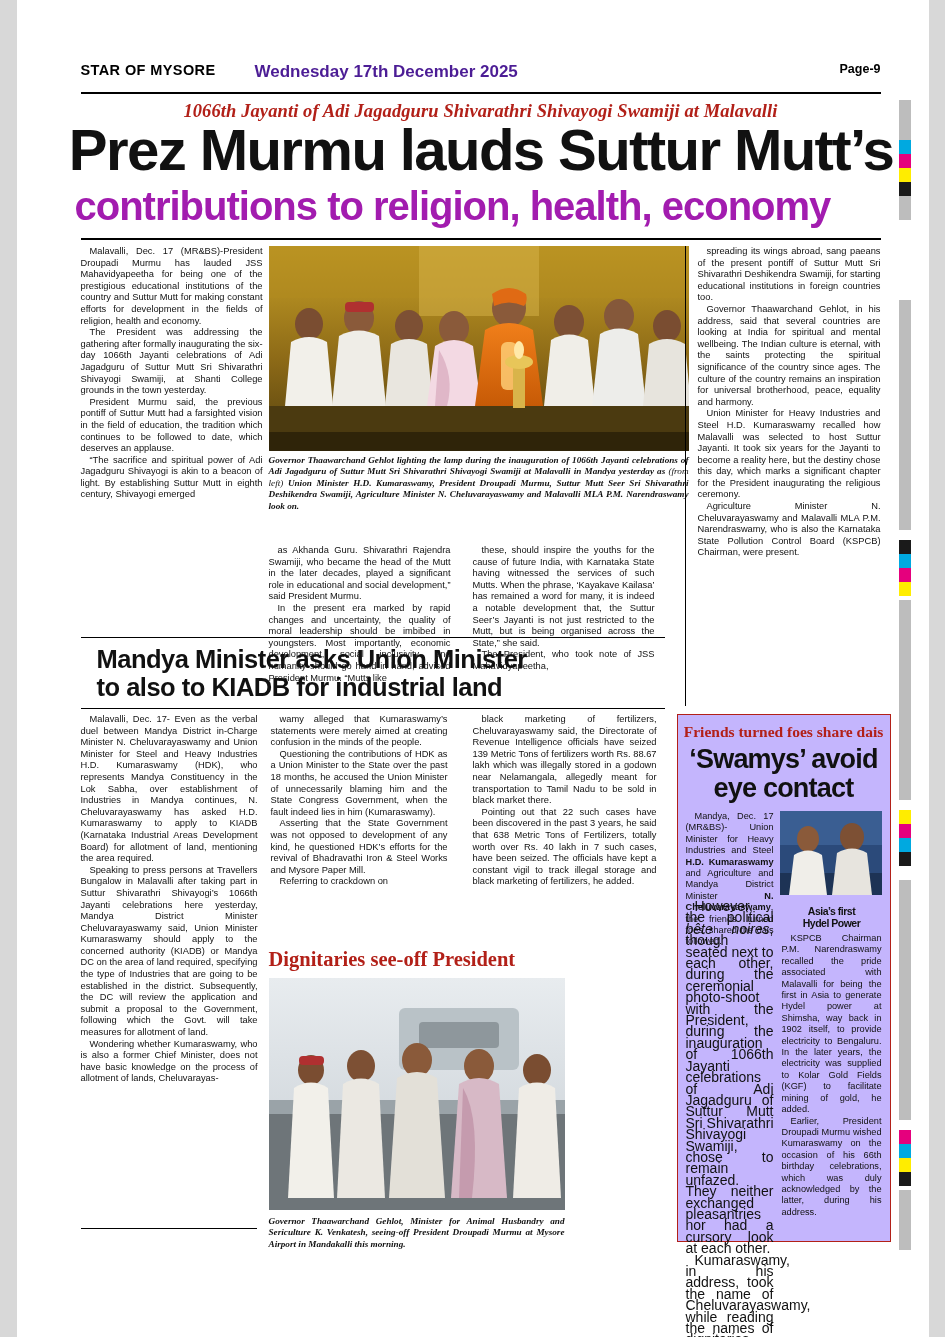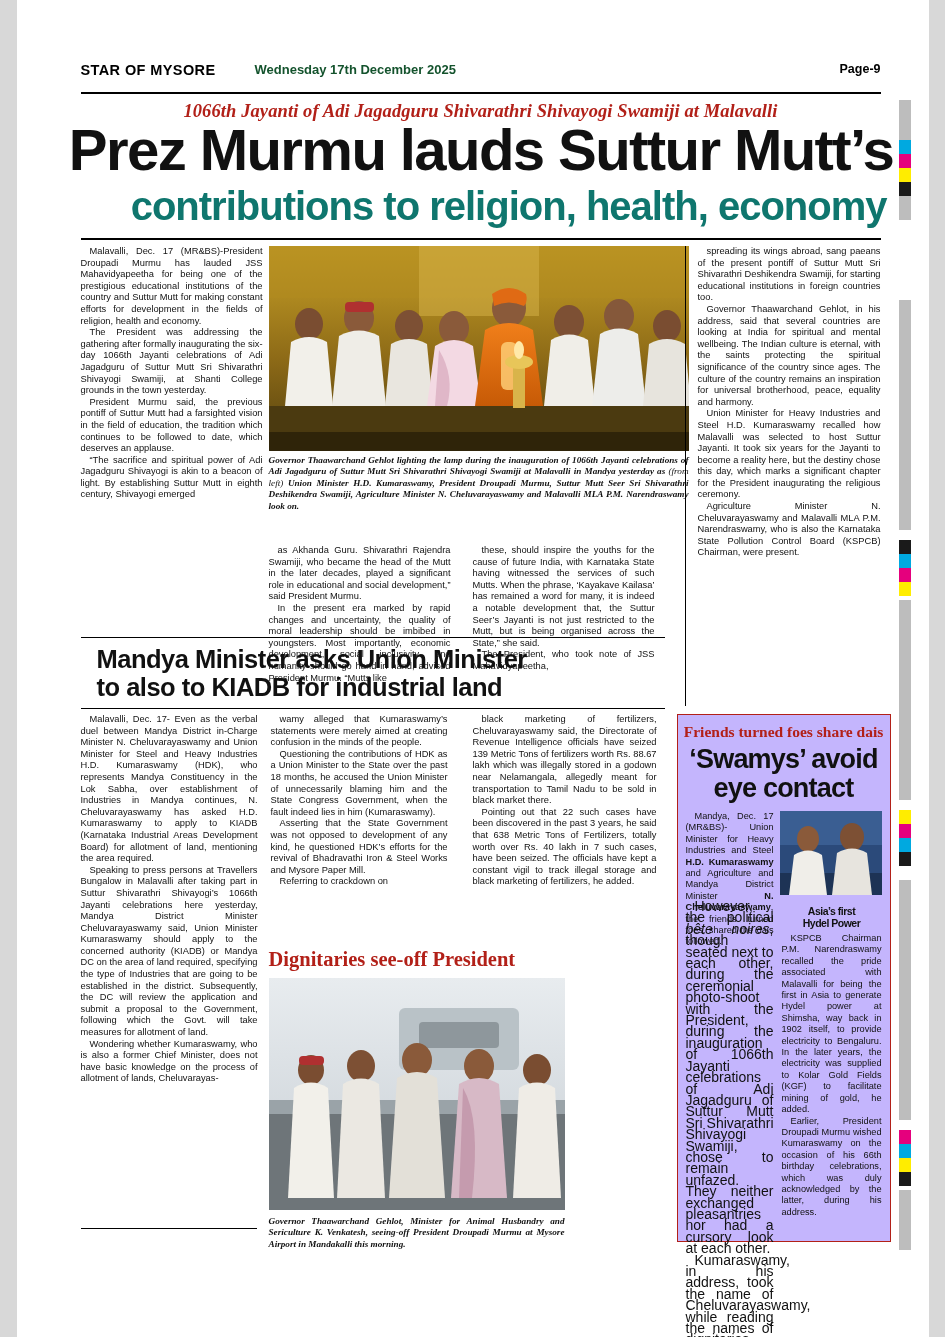--- a/index.html
+++ b/index.html
@@ -11,41 +11,41 @@
   
   .masthead{
     position:absolute;left:64px;top:62px;width:800px;height:30px;
     border-bottom:2px solid #000;
   }
   .mast-left{
     position:absolute;left:0;top:0;font-size:14.5px;font-weight:bold;letter-spacing:.4px;
     font-family:"Liberation Sans", sans-serif;color:#000;
   }
   .mast-date{
-    position:absolute;left:174px;top:0;font-size:13px;font-weight:bold;color:#14532d;
+    position:absolute;left:174px;top:0;font-size:17px;font-weight:bold;color:#4c1d95;
   }
   .mast-right{
     position:absolute;right:0;top:0;font-size:12.5px;font-weight:bold;color:#000;
   }
   
   .kicker{
     position:absolute;left:64px;top:101px;width:800px;text-align:center;
     font-family:"Liberation Serif", serif;font-weight:bold;font-style:italic;
     font-size:18.5px;color:#b22018;letter-spacing:.1px;
   }
   
   .headline1{
     position:absolute;left:58px;top:122px;width:812px;text-align:center;
     font-family:"Liberation Sans", sans-serif;font-weight:bold;color:#111;
     font-size:57px;line-height:56px;letter-spacing:-1.6px;
     transform:scaleX(1.02);transform-origin:center;
   }
   .headline2{
-    position:absolute;left:58px;top:184px;width:812px;text-align:right;
-    font-family:"Liberation Sans", sans-serif;font-weight:bold;color:#0f766e;
+    position:absolute;left:58px;top:184px;width:812px;text-align:left;
+    font-family:"Liberation Sans", sans-serif;font-weight:bold;color:#a21caf;
     font-size:40px;line-height:44px;letter-spacing:-1px;
   }
   
   .col{
     position:absolute;font-family:"Liberation Sans", sans-serif;
     font-size:9.3px;line-height:11.6px;text-align:justify;color:#111;
   }
   .col p{margin:0 0 0 0;text-indent:9px;}
   .col p.first{text-indent:9px;}
   

